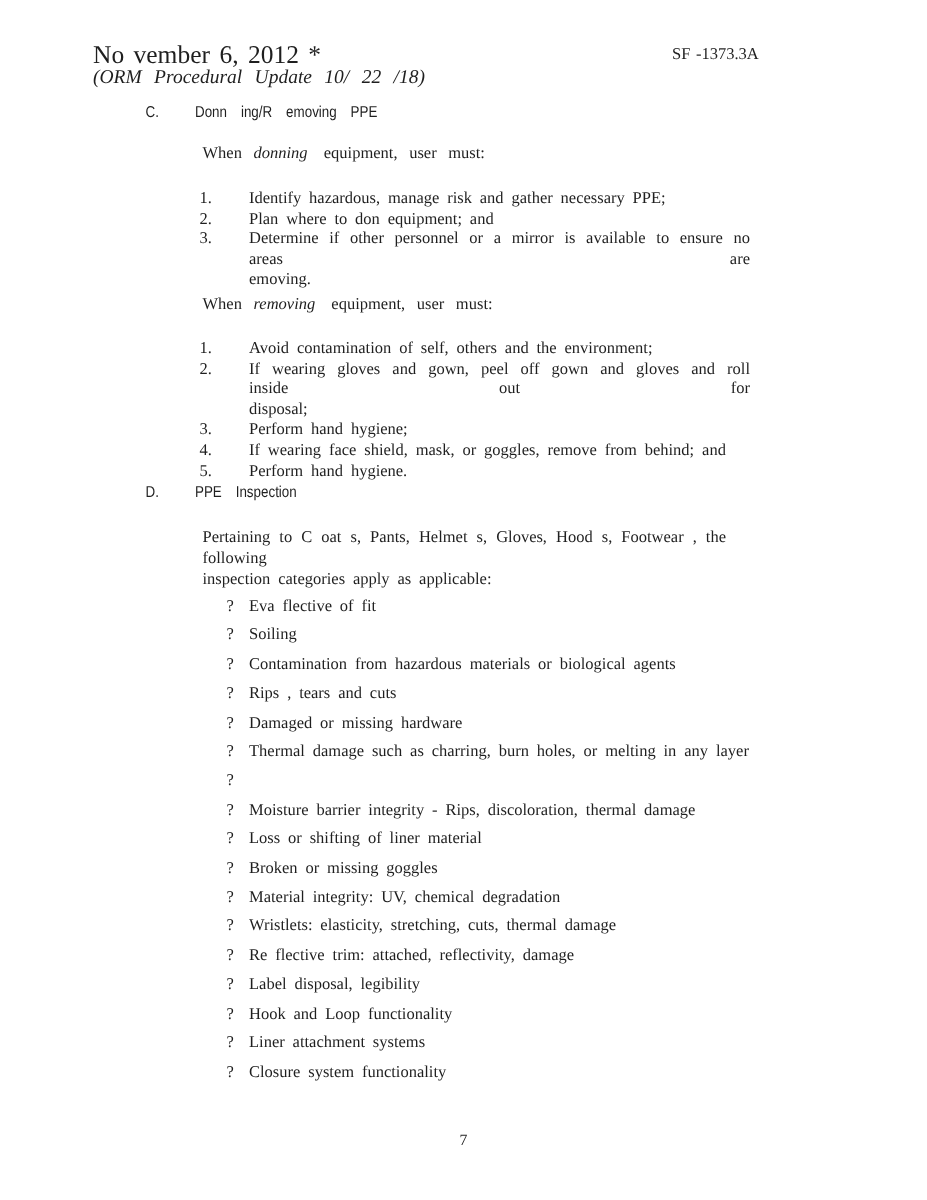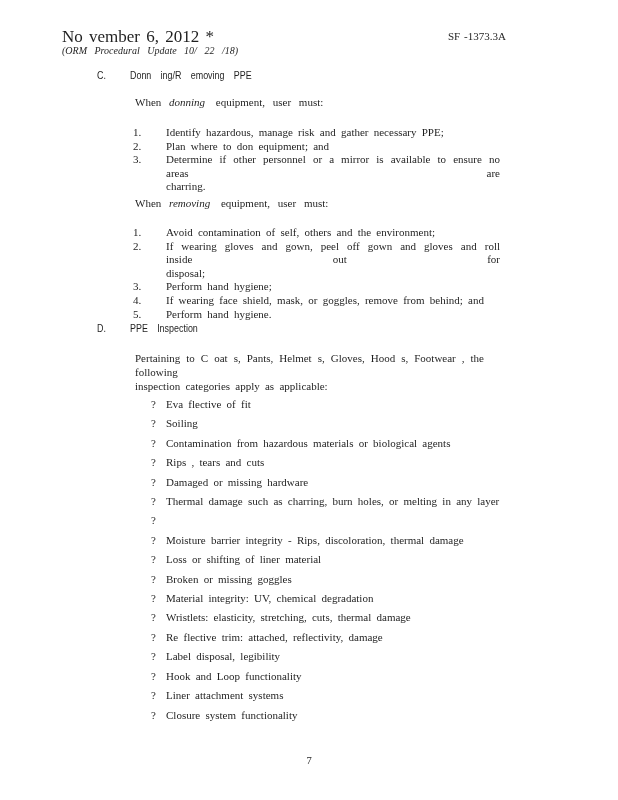--- a/index.html
+++ b/index.html
@@ -10,21 +10,21 @@
     height: 800px;
     background: #ffffff;
     color: #1f1f1f;
     font-family: "Liberation Serif", serif;
     font-size: 11px;
     line-height: 13.6px;
     overflow: hidden;
   }
   .abs { position: absolute; }
   .hdr-date { left: 62px; top: 30px; font-size: 17px; word-spacing: 2px; }
-  .hdr-rev  { left: 62px; top: 44px; font-size: 10px; font-style: italic; word-spacing: 5px; }
+  .hdr-rev  { left: 62px; top: 44px; font-size: 13px; font-style: italic; word-spacing: 5px; }
   .hdr-doc  { left: 448px; top: 30px; font-size: 11px; word-spacing: 1px; }
   .sans-narrow {
     display: inline-block;
     font-family: "Liberation Sans", sans-serif;
     font-size: 10.5px;
     word-spacing: 8px;
     transform: scaleX(0.85);
     transform-origin: 0 50%;
     white-space: nowrap;
   }
@@ -76,21 +76,21 @@
     <div class="li">
       <span class="num">2.</span>
       <div class="txt">
           <div>Plan where to don equipment; and</div>
         </div>
     </div>
     <div class="li">
       <span class="num">3.</span>
       <div class="txt">
         <div class="stretch">Determine if other personnel or a mirror is available to ensure no areas are</div>
-        <div>charring.</div>
+        <div>emoving.</div>
       </div>
     </div>
   </div>
 
   <div class="abs intro" style="top:197px">
     <span>When</span>
     <i>removing</i>
     <span>equipment, user must:</span>
   </div>
 

